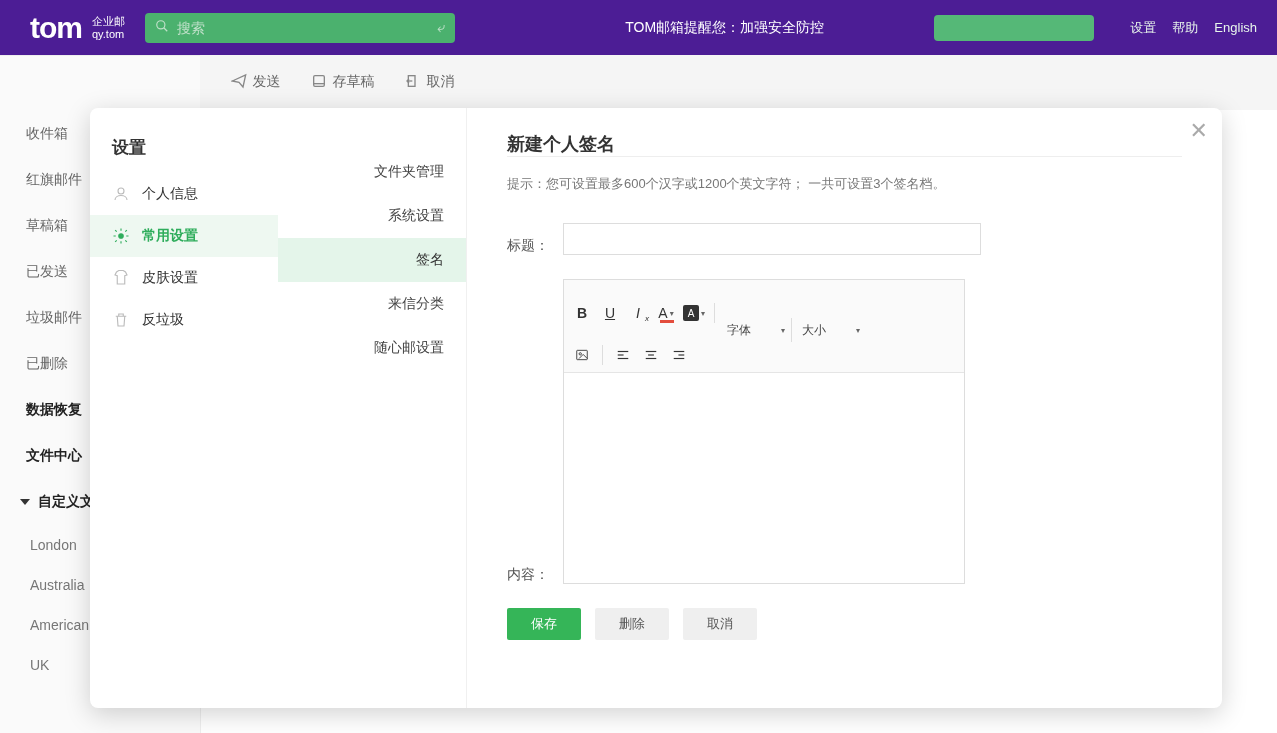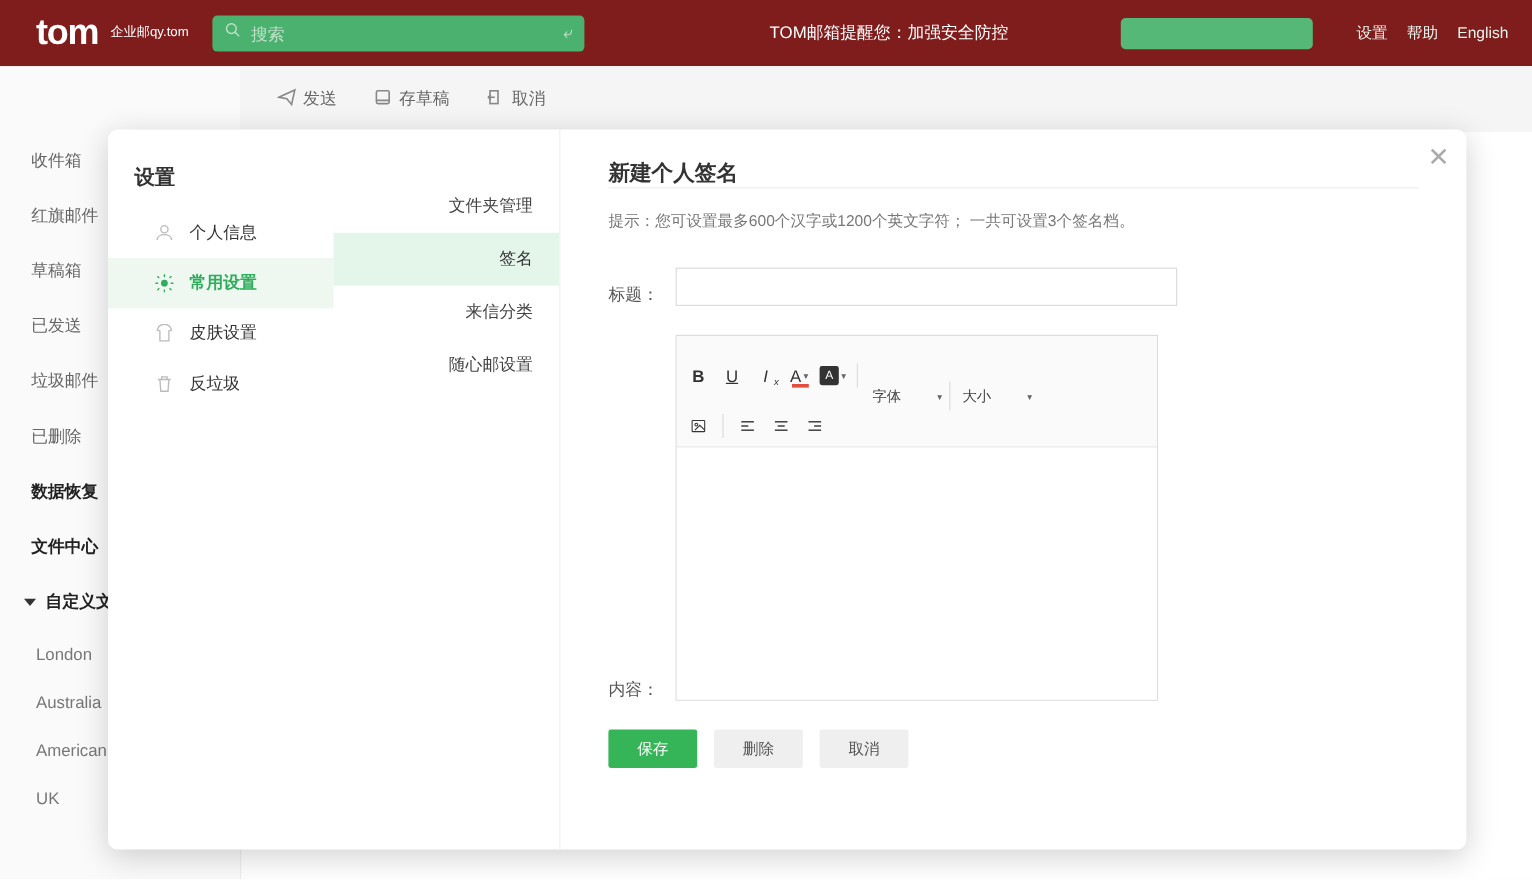--- a/index.html
+++ b/index.html
@@ -1,55 +1,55 @@
 <!DOCTYPE html>
 <html><head>
 <meta charset="utf-8">
 <style>
   html, body { margin:0; padding:0; font-family: "Microsoft YaHei","PingFang SC", Arial, sans-serif; background:#ffffff; color:#333; }
   .app { width:1277px; height:733px; position:relative; overflow:hidden; background:#fafafa; }
 
   
-  .header{ height:55px; background:#7f1d1d; color:#fff; display:flex; align-items:center; padding:0 20px 0 30px; }
+  .header{ height:55px; background:#4c1d95; color:#fff; display:flex; align-items:center; padding:0 20px 0 30px; }
   .logo-main{ font-size:30px; font-weight:800; letter-spacing:-1px; margin-right:10px;}
-  .logo-sub{ display:flex; flex-direction:row; font-size:11px; line-height:13px; margin-right:20px;justify-content:flex-end;}
+  .logo-sub{ display:flex; flex-direction:column; font-size:11px; line-height:13px; margin-right:20px;justify-content:flex-end;}
   .search-wrap{ width:290px; height:30px; background:#4bb16e; border-radius:4px; display:flex; align-items:center; padding:0 10px; }
   .search-wrap svg{width:14px;height:14px; fill:#bfe0c9; stroke:#bfe0c9;}
   .search-wrap input{ flex:1; background:transparent; border:0; outline:0; color:#fff; font-size:14px; padding-left:8px;}
   .search-wrap input::placeholder{color:#bfe0c9;}
   .reload-icon{font-size:14px;color:#bfe0c9;}
   .top-msg{ flex:1; text-align:center; color:#fff; font-size:14px; padding-left:60px;}
   .user-blob{ width:160px; height:26px; background:#55b877; border-radius:4px; margin-right:20px;}
   .top-link{ font-size:13px; margin-left:16px; color:#e8f5ec; cursor:pointer;}
 
   
   .toolbar{ height:55px; display:flex; align-items:center; padding-left:14px; background:#f5f5f5; border-bottom:1px solid #e5e5e5;}
   .pill-btn{ height:30px; padding:0 14px; background:#fff; border:1px solid #ddd; border-radius:15px; display:flex; align-items:center; font-size:13px; color:#555; margin-right:14px; cursor:pointer;}
   .pill-btn .plus{ margin-left:6px; font-weight:bold; }
   .plus .g{color:#2fad5c;}
-  .tool-link{ display:flex; align-items:flex-end; margin-left:30px; font-size:14px; color:#666; cursor:pointer; gap:6px;}
+  .tool-link{ display:flex; align-items:flex-start; margin-left:30px; font-size:14px; color:#666; cursor:pointer; gap:6px;font-family:Liberation Mono, monospace;}
   .tool-link svg{width:16px;height:16px; stroke:#888; fill:none; stroke-width:2;}
 
   
   .sidebar{ position:absolute; left:0; top:55px; width:200px; bottom:0; background:#fafafa; border-top:1px solid #eee;}
   .side-item{ padding:14px 26px; font-size:14px; color:#666; cursor:pointer;}
   .side-item.bold{ color:#222; font-weight:600;}
   .side-group{ padding:14px 20px; font-size:14px; color:#222; font-weight:600; display:flex; align-items:center; gap:4px;}
   .side-sub{ padding:12px 0 12px 30px; font-size:14px; color:#777;}
   .caret{ width:0;height:0; border-left:5px solid transparent;border-right:5px solid transparent;border-top:6px solid #333; margin-right:4px;}
 
   
   .content{ position:absolute; left:200px; top:110px; right:0; bottom:0; background:#fff; border-left:1px solid #eee;}
   .modal{ position:absolute; left:90px; top:108px; width:1132px; height:600px; background:#fff; border-radius:8px; box-shadow:0 6px 26px rgba(0,0,0,0.18); display:flex; overflow:hidden;}
   .close-x{ position:absolute; right:14px; top:10px; font-size:22px; color:#aaa; cursor:pointer;}
 
   
   .col1{ width:188px; padding:28px 0 0 0;}
   .col1-title{ font-size:17px; font-weight:700; padding:0 0 14px 22px; color:#333;}
-  .col1-item{ padding:12px 38px; font-size:14px; color:#333; display:flex; align-items:flex-start; gap:12px; cursor:pointer;font-family:Liberation Mono, monospace;}
+  .col1-item{ padding:12px 22px; font-size:14px; color:#333; display:flex; align-items:flex-start; gap:12px; cursor:pointer;font-family:Liberation Mono, monospace;}
   .col1-item.active{ background:#eef8f1; color:#2fad5c; font-weight:600;}
   .col1-item.active svg { stroke:#2fad5c; fill:#2fad5c;}
   .col1 svg{ width:18px; height:18px; stroke:#bbb; fill:none; stroke-width:1.5;}
 
   .col2{ width:188px; padding-top:42px;}
   .col2-item{ padding:13px 22px; font-size:14px; color:#444; cursor:pointer;text-align:right;}
   .col2-item.active{ background:#e4f5ea; color:#333; font-weight:400;}
 
   .col3{ flex:1; padding:24px 40px 0 40px; border-left:1px solid #f0f0f0; position:relative;}
   .sig-title{ font-size:18px; font-weight:600; color:#333; border-bottom:1px solid #eee;}
@@ -196,20 +196,21 @@
       <div class="col1-item">
         <svg viewBox="0 0 24 24">
             <path d="M5 7h14M9 7V4h6v3M7 7l1 13h8l1-13"></path>
           </svg>
         <span>反垃圾</span>
       </div>
     </div>
 
     <div class="col2">
       <div class="col2-item">文件夹管理</div>
+      <div class="col2-item">系统设置</div>
       <div class="col2-item active">签名</div>
       <div class="col2-item">来信分类</div>
       <div class="col2-item">随心邮设置</div>
     </div>
 
     <div class="col3">
       <div class="sig-title">新建个人签名</div>
       <div class="hint">提示：您可设置最多600个汉字或1200个英文字符； 一共可设置3个签名档。</div>
 
       <div class="form-row">

